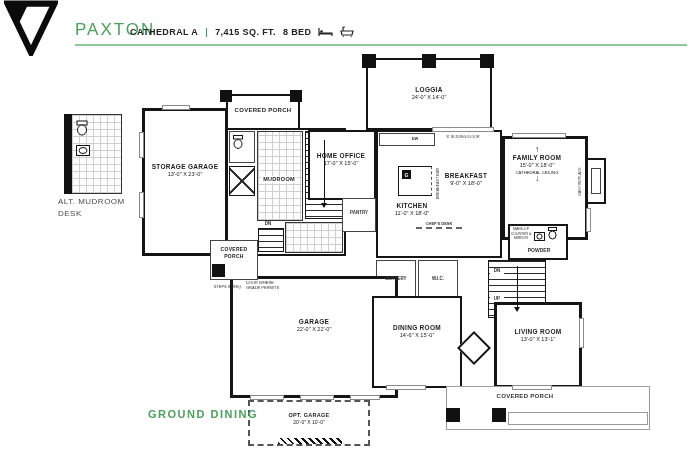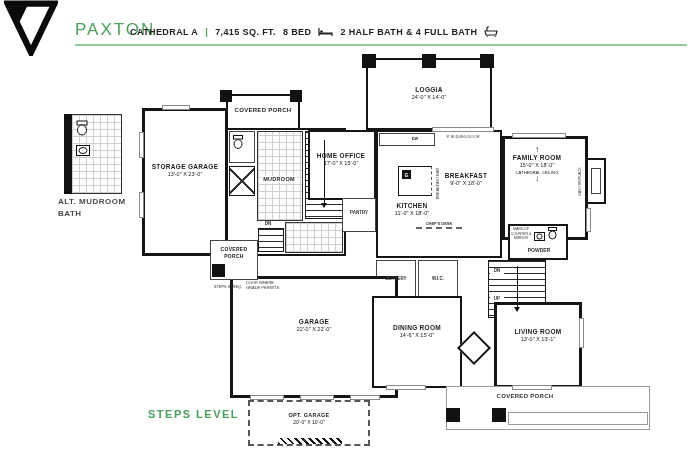--- a/index.html
+++ b/index.html
@@ -32,21 +32,21 @@
     linear-gradient(45deg,transparent 47%,#333 47% 53%,transparent 53%),
     linear-gradient(-45deg,transparent 47%,#333 47% 53%,transparent 53%);}
   .col{position:absolute;background:#111;z-index:5;}
   .win{position:absolute;background:#fff;border:1px solid #8a8a8a;box-sizing:border-box;z-index:4;}
   .hatch{position:absolute;background:repeating-linear-gradient(45deg,#111 0 2px,#fff 2px 5px);z-index:5;}
   .diamond{position:absolute;width:24px;height:24px;border:2px solid #151515;background:#fff;
     transform:rotate(45deg);box-sizing:border-box;z-index:3;}
   .grn{color:#4ba05b;}
   .lvl{position:absolute;font-size:11px;font-weight:700;letter-spacing:1.5px;z-index:6;}
   .fixture{position:absolute;z-index:6;}
-  .altlbl{position:absolute;font-size:8px;font-weight:700;color:#4a4a4a;letter-spacing:.5px;line-height:1.5;z-index:6;}
+  .altlbl{position:absolute;font-size:8px;font-weight:400;color:#4a4a4a;letter-spacing:.5px;line-height:1.5;z-index:6;}
   .island{position:absolute;border:1.5px solid #151515;border-right:1px dashed #555;background:#fff;box-sizing:border-box;z-index:5;}
   .gbox{position:absolute;left:3px;top:3px;width:9px;height:9px;background:#111;color:#fff;
     font-size:5px;font-weight:700;display:flex;align-items:center;justify-content:center;}
   .arrow{font-size:8px;line-height:1;font-weight:400;}
   .stair-arrow{position:absolute;width:1px;background:#111;z-index:6;}
   .stair-arrow:after{content:"";position:absolute;left:-3px;bottom:-5px;border:3px solid transparent;border-top:5px solid #111;}
 </style>
 </head>
 <body>
 
@@ -64,21 +64,20 @@
     <span>CATHEDRAL A</span>
     <span class="grn">|</span>
     <span>7,415 SQ. FT.</span>
     <span>8 BED</span>
     <span class="spec-ico">
       <svg width="15" height="10" viewBox="0 0 15 10">
           <path d="M1 9 V1 M1 6 H14 V9 M14 7 H1" stroke="#222" fill="none" stroke-width="1.2"></path>
           <circle cx="3.5" cy="4.5" r="1.3" fill="#222"></circle>
         </svg>
     </span>
-    <span>2 HALF BATH &amp; 4 FULL BATH</span>
     <span class="spec-ico">
       <svg width="14" height="11" viewBox="0 0 14 11">
           <path d="M1 5 H13 L12 9 H2 Z" fill="none" stroke="#222" stroke-width="1.2"></path>
           <path d="M3 5 V2 Q3 1 4 1 H5" fill="none" stroke="#222" stroke-width="1.2"></path>
           <path d="M3.5 10 L3 11 M11 10 L11.5 11" stroke="#222" stroke-width="1"></path>
         </svg>
     </span>
   </div>
   <div class="grn-line" style="background:#8fc99a;"></div>
 
@@ -91,21 +90,21 @@
       </svg>
   </div>
   <div class="fixture" style="left:76px;top:142px;">
     <svg width="14" height="11" viewBox="0 0 14 11">
         <rect x="0.5" y="0.5" width="13" height="10" fill="#fff" stroke="#111"></rect>
         <ellipse cx="7" cy="5.5" rx="4" ry="3" fill="none" stroke="#111"></ellipse>
       </svg>
   </div>
   <div class="altlbl" style="left:58px;top:196px;">
     <div>ALT. MUDROOM</div>
-    <div>BATH</div>
+    <div>DESK</div>
   </div>
 
   <div class="room" style="left:366px;top:58px;width:126px;height:72px;"></div>
   <div class="col" style="left:362px;top:54px;width:14px;height:14px;"></div>
   <div class="col" style="left:422px;top:54px;width:14px;height:14px;"></div>
   <div class="col" style="left:480px;top:54px;width:14px;height:14px;"></div>
   <div class="lbl" style="left:366px;top:86px;width:126px;">
     <div class="rn">LOGGIA</div>
     <div class="rd">24'-0" X 14'-0"</div>
   </div>
@@ -259,15 +258,15 @@
     <div class="rn" style="font-size:6px;font-weight:700;color:#333;">COVERED PORCH</div>
   </div>
 
   <div class="dashed" style="left:248px;top:400px;width:122px;height:46px;"></div>
   <div class="hatch" style="left:278px;top:438px;width:64px;height:6px;"></div>
   <div class="lbl" style="left:248px;top:412px;width:122px;">
     <div class="rn" style="font-size:5.5px;">OPT. GARAGE</div>
     <div class="rd" style="font-size:5px;">20'-0" X 10'-0"</div>
   </div>
 
-  <div class="lvl grn" style="left:148px;top:408px;">STEPS LEVEL</div>
+  <div class="lvl grn" style="left:148px;top:408px;">GROUND DINING</div>
 
 </div>
 
 </body></html>

